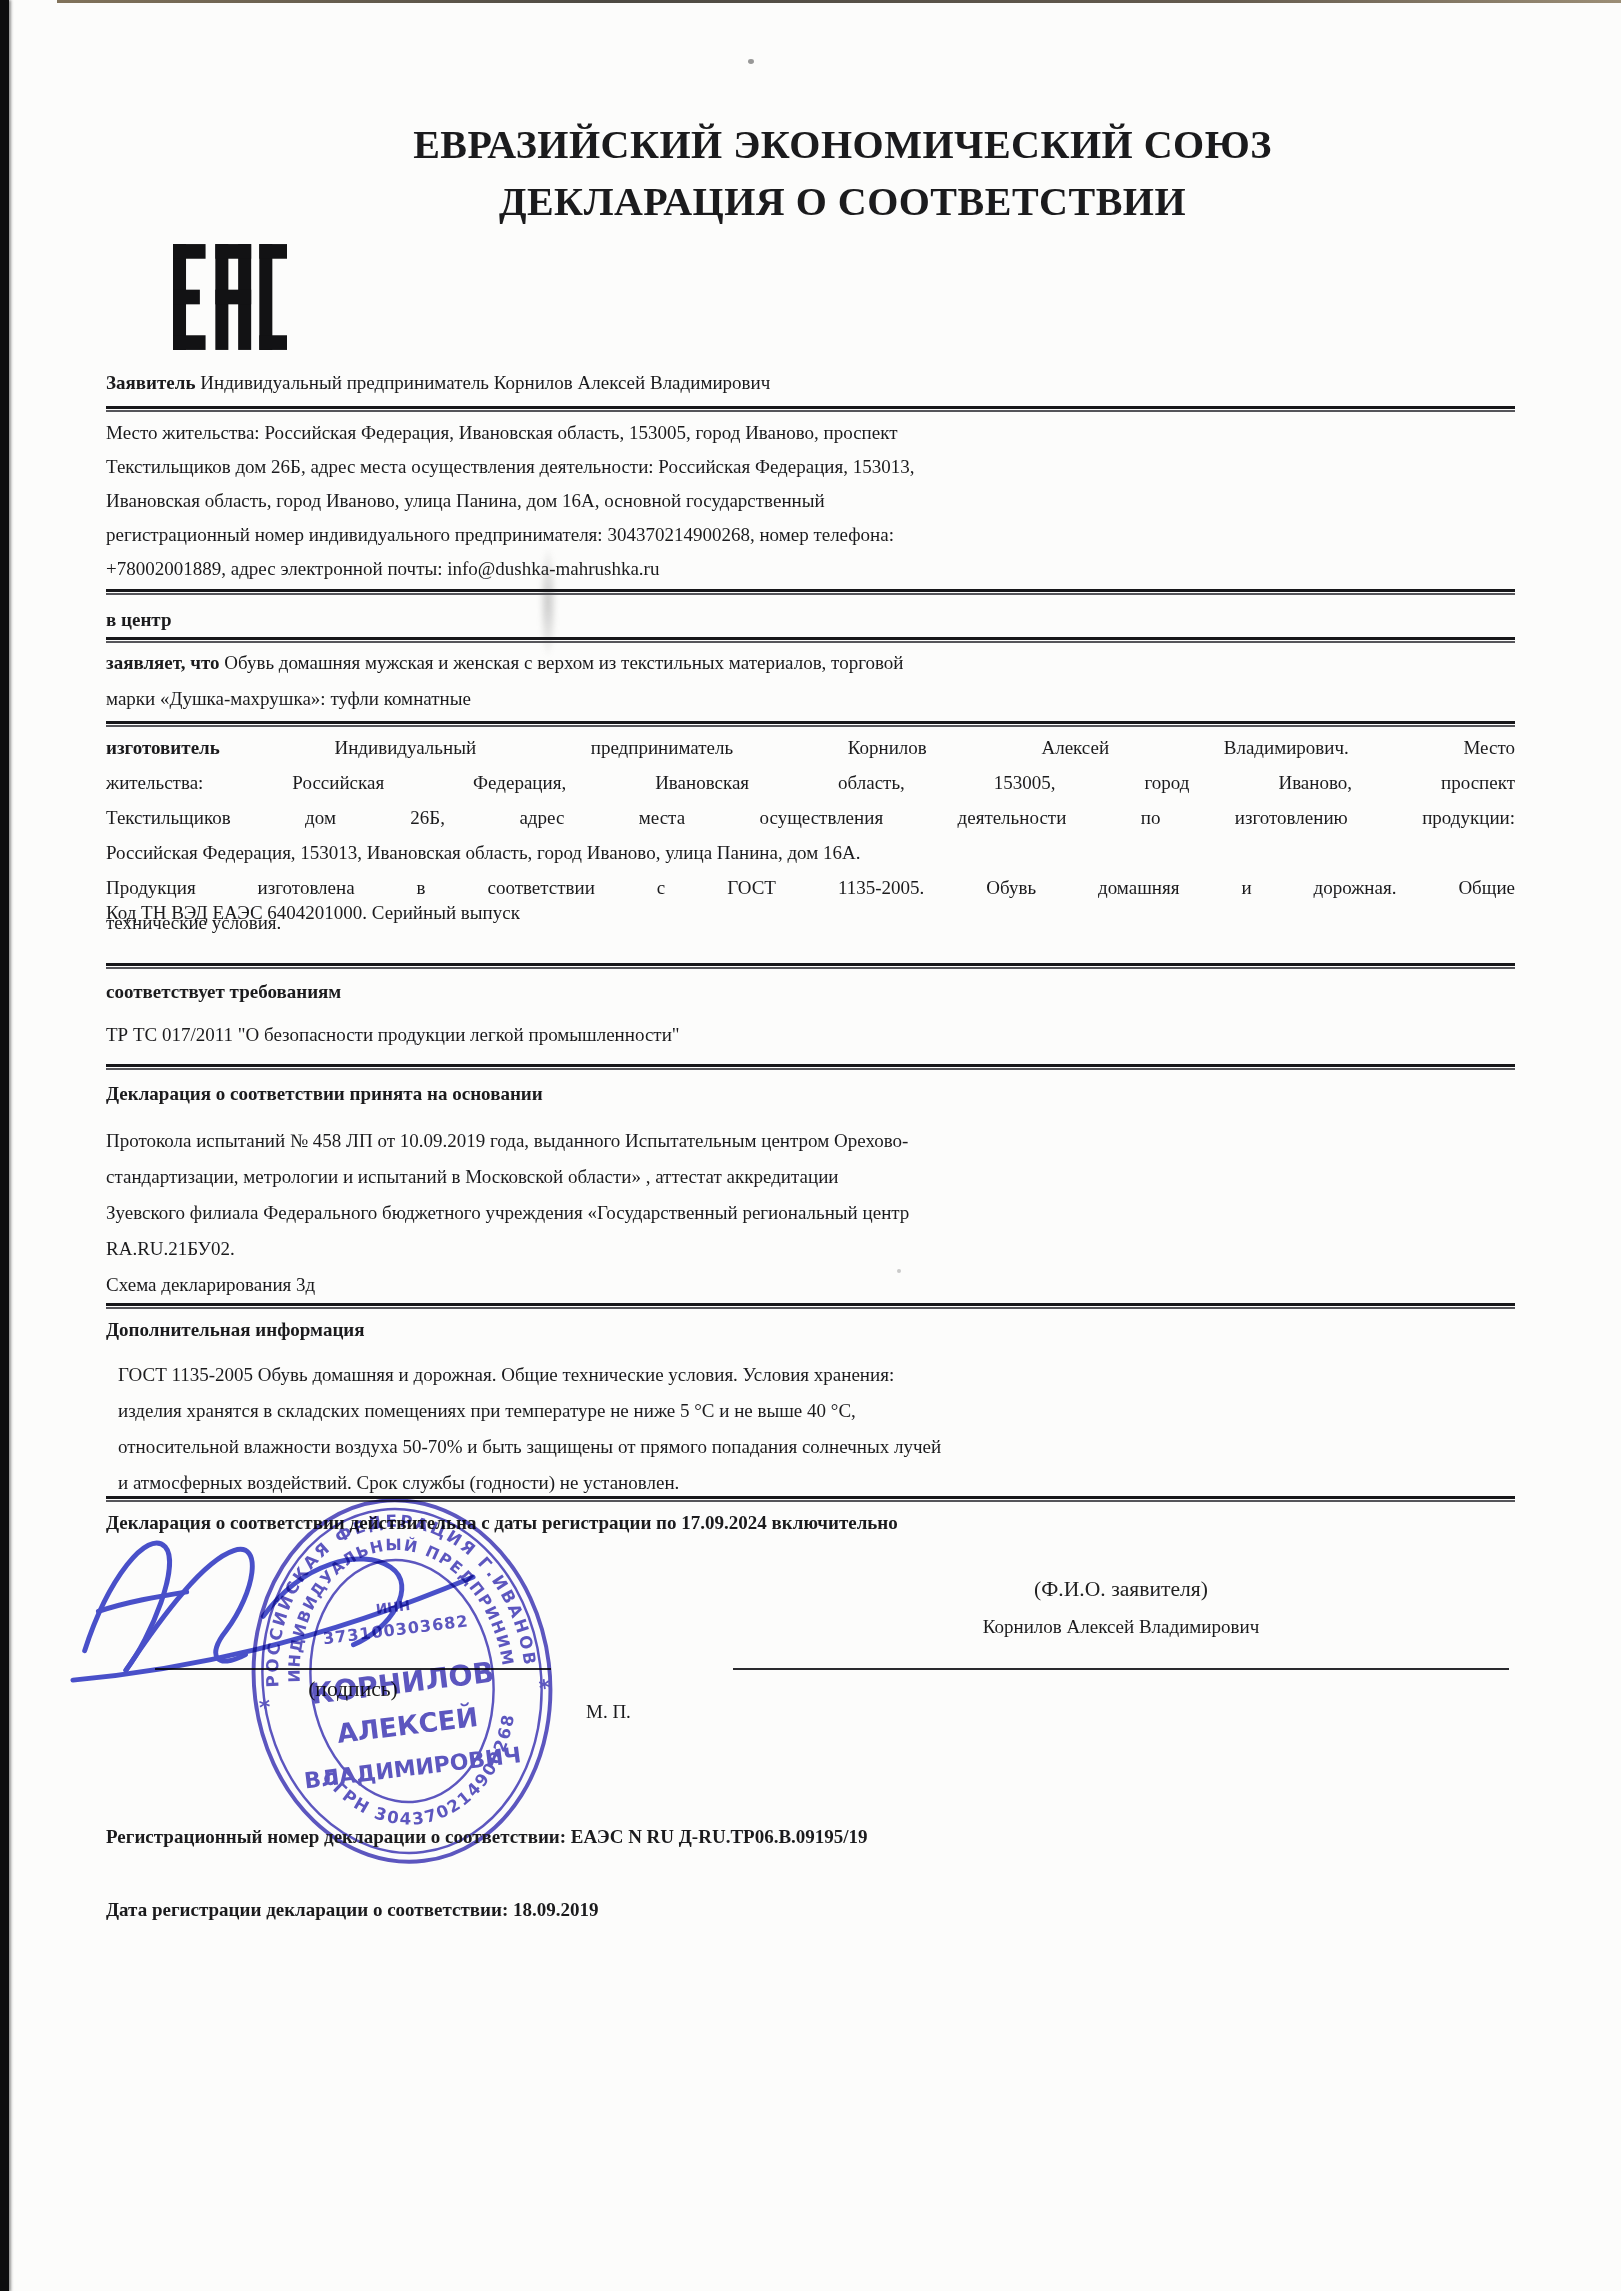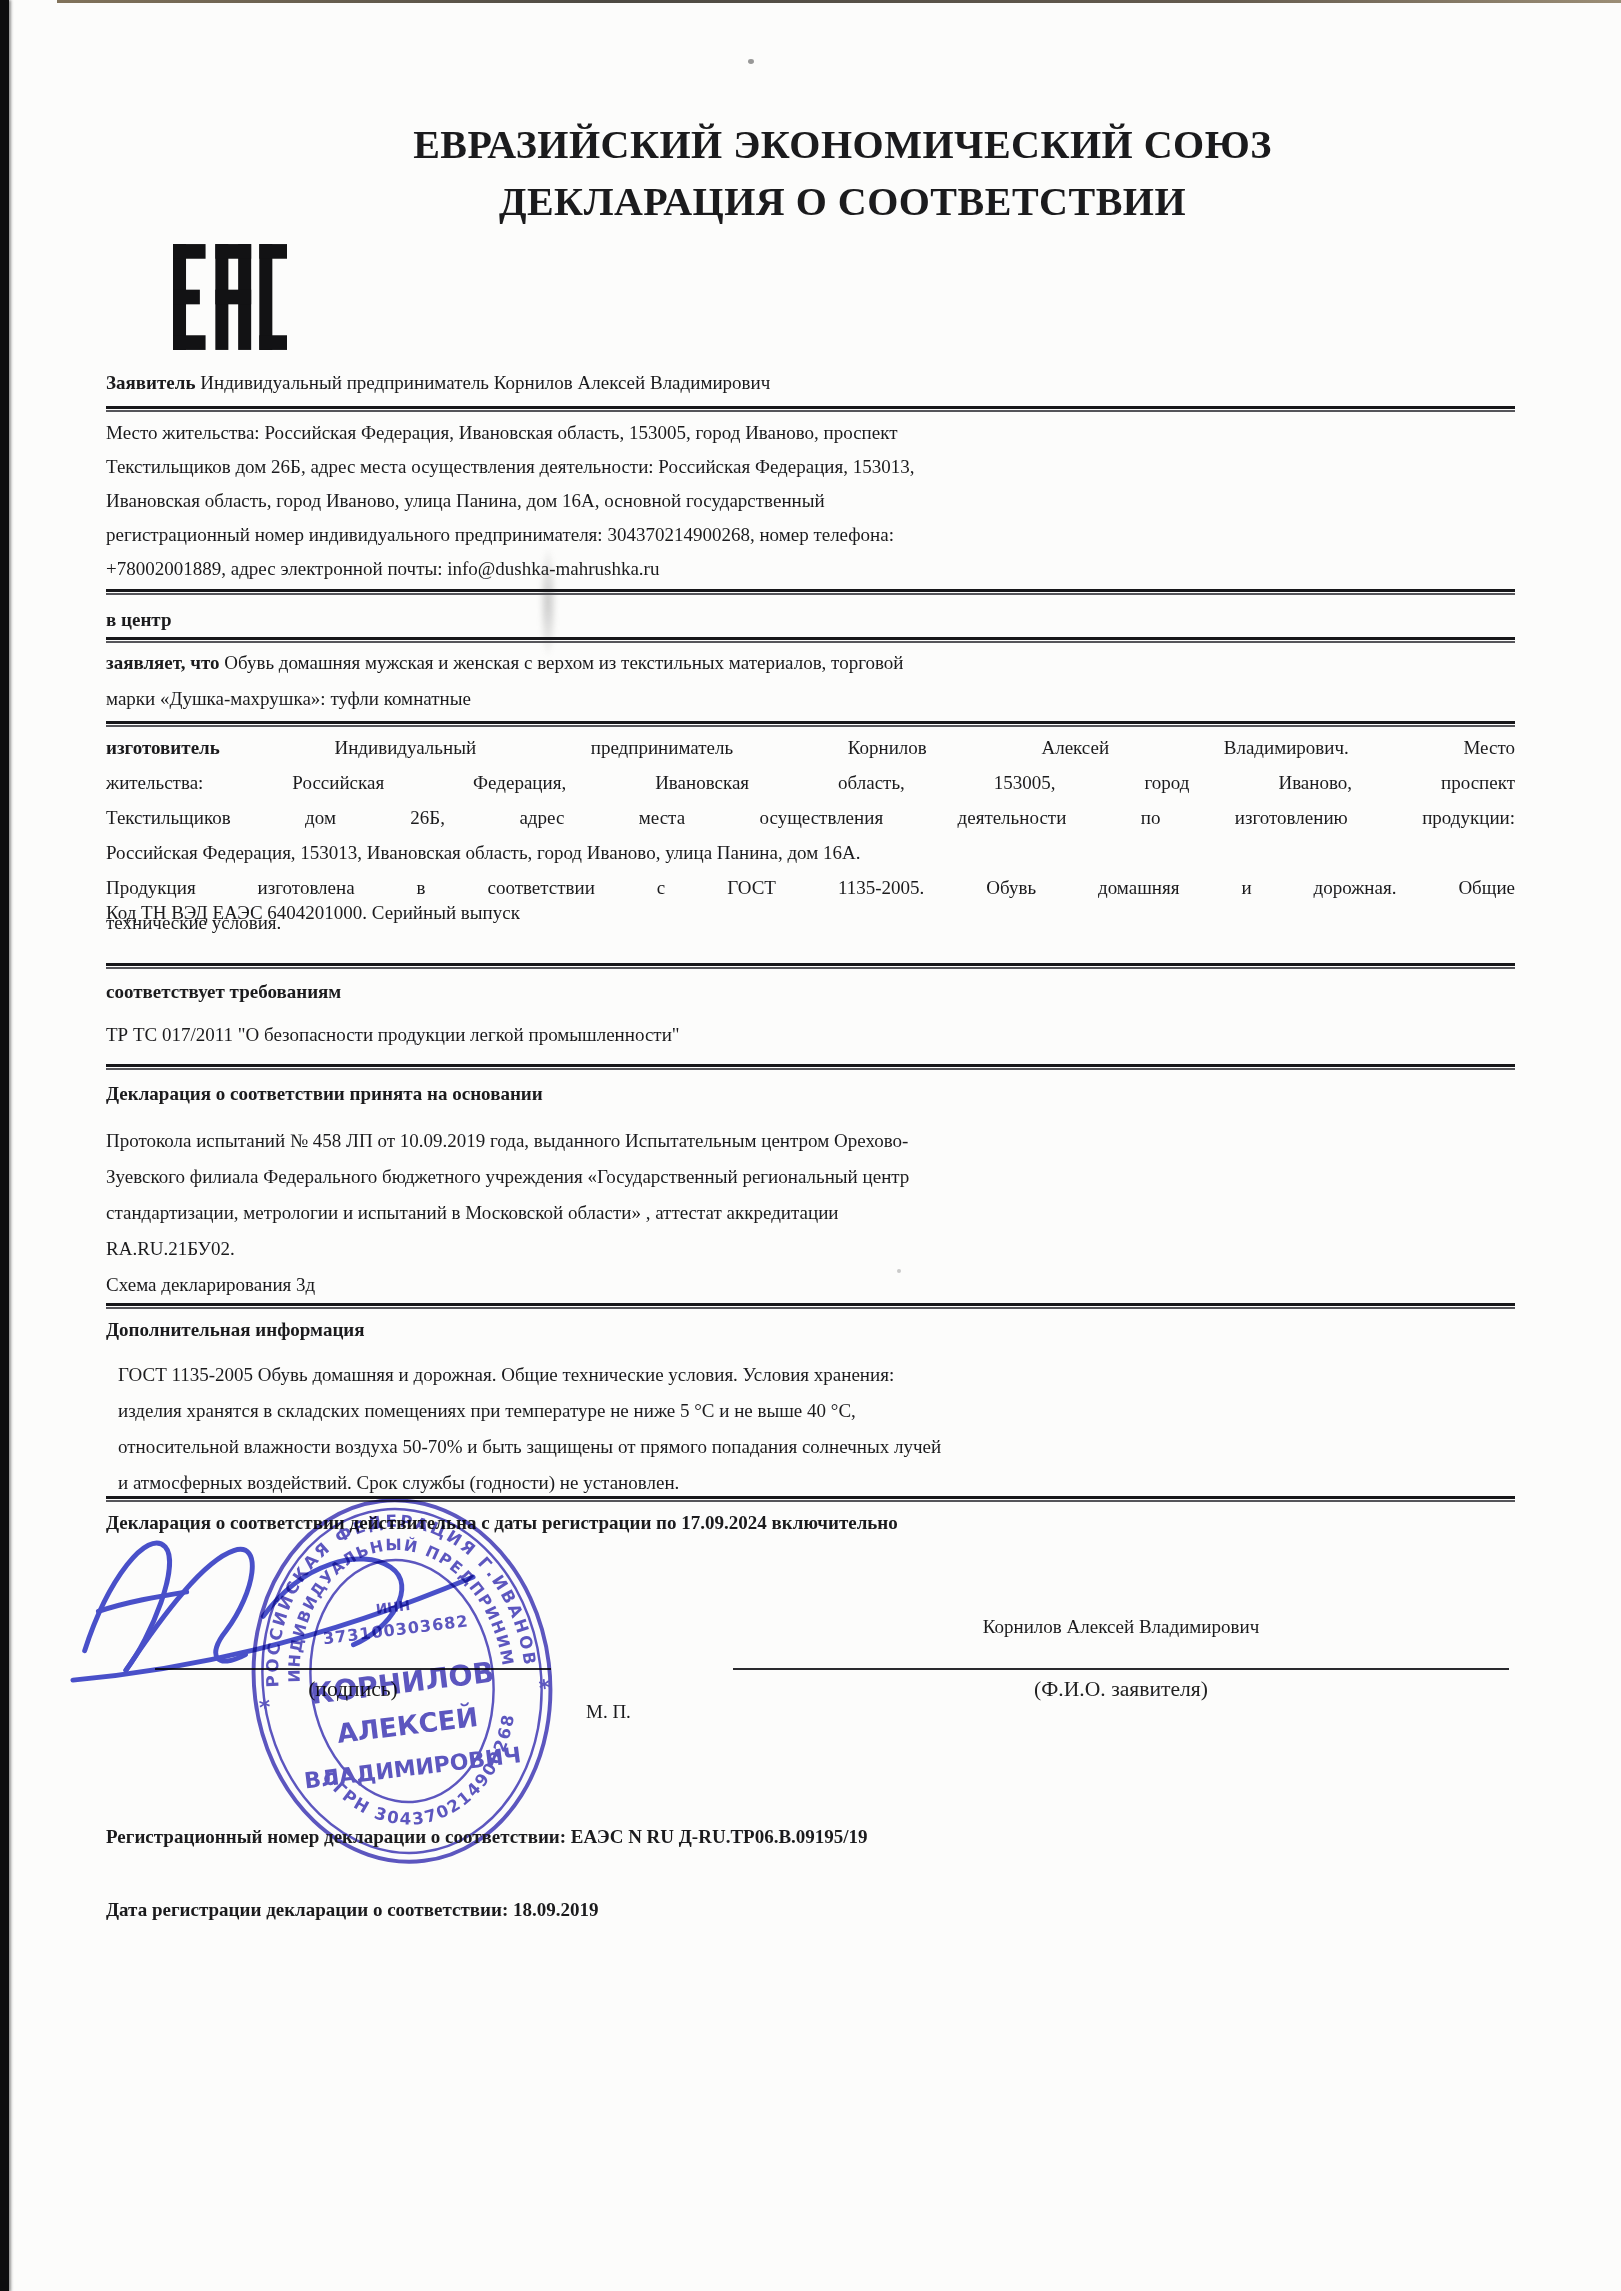--- a/index.html
+++ b/index.html
@@ -108,22 +108,22 @@
   <div class="abs content txt" style="top:895px;">Код ТН ВЭД ЕАЭС 6404201000. Серийный выпуск</div>
   <div class="abs rule" style="top:963px;"></div>
 
   <div class="abs content txt b" style="top:974px;">соответствует требованиям</div>
   <div class="abs content txt" style="top:1017px;">ТР ТС 017/2011 "О безопасности продукции легкой промышленности"</div>
   <div class="abs rule" style="top:1064px;"></div>
 
   <div class="abs content txt b" style="top:1076px;">Декларация о соответствии принята на основании</div>
   <div class="abs content txt" style="top:1123px;">
       <div>Протокола испытаний № 458 ЛП  от 10.09.2019 года, выданного Испытательным центром Орехово-</div>
+      <div>стандартизации, метрологии и испытаний в Московской области» , аттестат аккредитации</div>
       <div>Зуевского филиала Федерального бюджетного учреждения «Государственный региональный центр</div>
-      <div>стандартизации, метрологии и испытаний в Московской области» , аттестат аккредитации</div>
       <div>RA.RU.21БУ02.</div>
     </div>
   <div class="abs content txt" style="top:1267px;">Схема декларирования 3д</div>
   <div class="abs rule" style="top:1303px;"></div>
 
   <div class="abs content txt b" style="top:1312px;">Дополнительная информация</div>
   <div class="abs content txt" style="top:1357px;margin-left:12px;">
       <div>ГОСТ 1135-2005 Обувь домашняя и дорожная. Общие технические условия. Условия хранения:</div>
       <div>изделия хранятся в складских помещениях при температуре не ниже 5 °С и не выше 40 °С,</div>
       <div>относительной влажности воздуха 50-70% и быть защищены от прямого попадания солнечных лучей</div>
@@ -133,21 +133,21 @@
 
   <div class="abs content txt b" style="top:1505px;">Декларация о соответствии  действительна с даты регистрации по 17.09.2024 включительно</div>
 
   <div class="abs thin-line" style="left:155px;top:1668px;width:396px;"></div>
   <div class="abs caption center" style="left:155px;top:1678px;width:396px;">(подпись)</div>
 
   <div class="abs txt" style="left:586px;top:1694px;">М. П.</div>
 
   <div class="abs txt center" style="left:733px;top:1609px;width:776px;">Корнилов Алексей Владимирович</div>
   <div class="abs thin-line" style="left:733px;top:1668px;width:776px;"></div>
-  <div class="abs caption center" style="left:733px;top:1678px;width:776px;">(Ф.И.О. заявителя)</div>
+  <div class="abs caption center" style="left:733px;top:1578px;width:776px;">(Ф.И.О. заявителя)</div>
 
   <div class="abs ink" style="left:245px;top:1492px;width:314px;height:378px;opacity:.9;">
     <svg width="314" height="378" viewBox="0 0 320 386">
       <g transform="rotate(-7 160 193)" stroke="#4b44bb" fill="none">
         <ellipse cx="160" cy="193" rx="151" ry="185" stroke-width="4"></ellipse>
         <ellipse cx="160" cy="193" rx="142" ry="176" stroke-width="2.5"></ellipse>
         <ellipse cx="160" cy="193" rx="93" ry="124" stroke-width="2.5"></ellipse>
       </g>
       <defs>
         <path id="arcOuter" d="M 34,193 A 126,158 0 0 1 286,193"></path>

